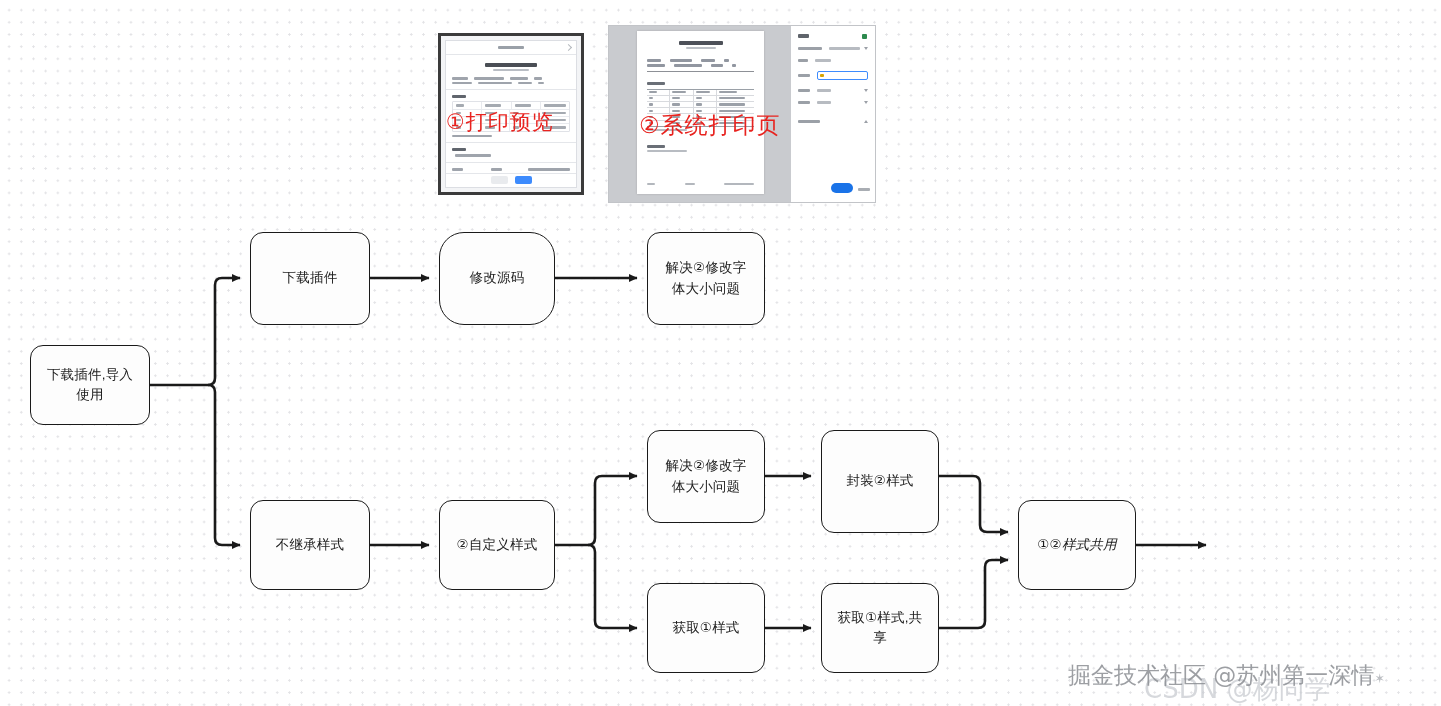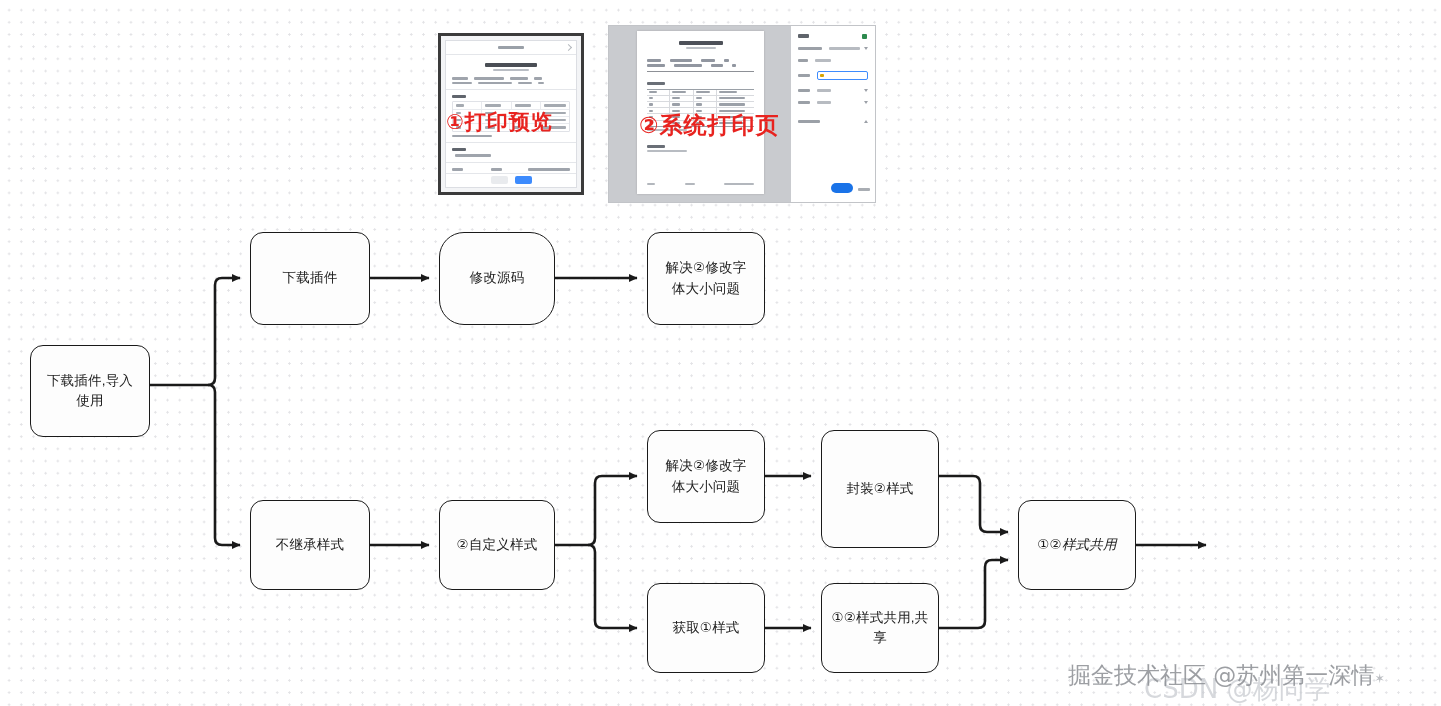--- a/index.html
+++ b/index.html
@@ -166,21 +166,21 @@
   .sp-td > i { display: block; height: 2.2px; background: #9ba0a8; border-radius: 1px; }
   .sp-note { width: 18px; height: 3px; background: #6a6f77; border-radius: 1px; margin-top: 5px; }
   .sp-note2 { width: 40px; height: 2.2px; background: #b8bcc2; border-radius: 1px; margin-top: 2px; }
   .sp-foot { display: flex; justify-content: space-between; position: absolute; left: 10px; right: 10px; bottom: 9px; }
   .sp-foot > i { display: block; height: 2.2px; background: #b3b7bd; border-radius: 1px; }
 
   
   .annot {
     position: absolute;
     color: #e8231f;
-    font-weight: 700;
+    font-weight: 400;
     letter-spacing: 1px;
     white-space: nowrap;
     font-family: "DejaVu Sans", "Liberation Sans", sans-serif;
   }
   #annot-1 { left: 446px; top: 108px; font-size: 21px; }
   #annot-2 { left: 639px; top: 110px; font-size: 23px; }
 
   
   .watermark {
     position: absolute;
@@ -237,33 +237,33 @@
       <path d="M765,628 L811,628" marker-end="url(#ar)"></path>
 
       <path d="M939,476 L973,476 Q980,476 980,483 L980,525 Q980,532 987,532 L1008,532" marker-end="url(#ar)"></path>
 
       <path d="M939,628 L978,628 Q985,628 985,621 L985,567 Q985,560 992,560 L1008,560" marker-end="url(#ar)"></path>
 
       <path d="M1136,545 L1206,545" marker-end="url(#ar)"></path>
     </g>
   </svg>
 
-  <div class="node" style="left:30px;  top:345px; width:120px; height:92px;">下载插件,导入
+  <div class="node" style="left:30px;  top:345px; width:120px; height:80px;">下载插件,导入
 使用</div>
   <div class="node" style="left:250px; top:232px; width:120px; height:93px;">下载插件</div>
   <div class="node" style="left:439px; top:232px; width:116px; height:93px;border-radius:25px;">修改源码</div>
   <div class="node" style="left:647px; top:232px; width:118px; height:93px;">解决②修改字
 体大小问题</div>
   <div class="node" style="left:250px; top:500px; width:120px; height:90px;">不继承样式</div>
   <div class="node" style="left:439px; top:500px; width:116px; height:90px;">②自定义样式</div>
   <div class="node" style="left:647px; top:430px; width:118px; height:93px;">解决②修改字
 体大小问题</div>
-  <div class="node" style="left:821px; top:430px; width:118px; height:118px;">封装②样式</div>
+  <div class="node" style="left:821px; top:430px; width:118px; height:103px;">封装②样式</div>
   <div class="node" style="left:647px; top:583px; width:118px; height:90px;">获取①样式</div>
-  <div class="node" style="left:821px; top:583px; width:118px; height:90px;">①②样式共用,共
+  <div class="node" style="left:821px; top:583px; width:118px; height:90px;">获取①样式,共
 享</div>
   <div class="node" style="left:1018px;top:500px; width:118px; height:90px;font-style:italic;">①②样式共用</div>
 
   <div class="thumb" id="thumb-preview">
     <div class="sheet">
       <div class="mini-hd">
         <div class="mini-title-bar"></div>
         <div class="mini-x"></div>
       </div>
       <div class="mini-body">

